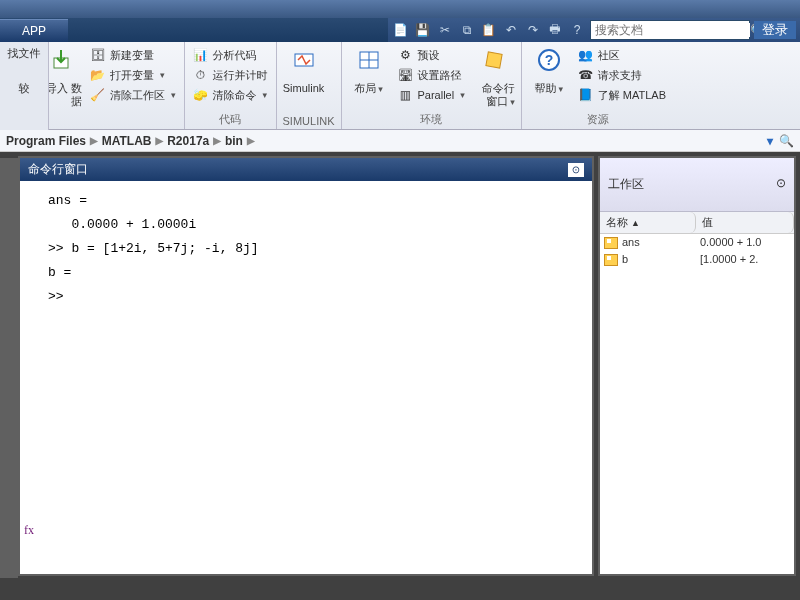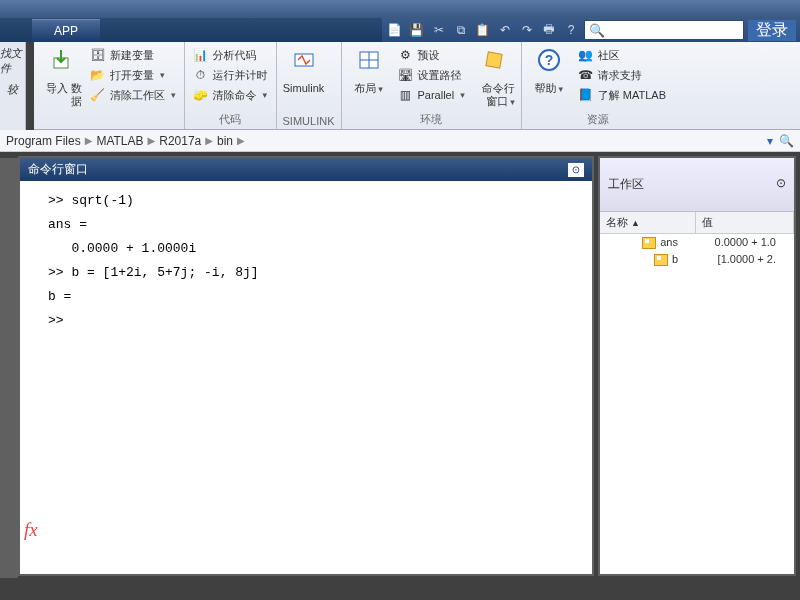--- a/index.html
+++ b/index.html
@@ -1,52 +1,52 @@
 <!DOCTYPE html>
 <html><head>
 <meta charset="utf-8">
 <style>
 * { margin: 0; padding: 0; box-sizing: border-box; }
 body { font-family: "Microsoft YaHei", Arial, sans-serif; font-size: 12px; background: #404040; overflow: hidden; width: 800px; height: 600px; }
 .titlebar { height: 18px; background: linear-gradient(#5a7aa8, #3a5882); }
 .tab-row { display: flex; background: linear-gradient(#2a4a72, #1a3a62); height: 24px; align-items: flex-end; }
-.tab-active { background: linear-gradient(#4a6a9a, #1a3a6a); color: #fff; padding: 4px 22px; font-size: 12px; border-top: 1px solid #6a8aba; margin-left: 32px; }
+.tab-active { background: linear-gradient(#4a6a9a, #1a3a6a); color: #fff; padding: 4px 22px; font-size: 12px; border-top: 1px solid #6a8aba; }
 .qat { display: flex; align-items: center; background: linear-gradient(#3a5a8a, #2a4a7a); height: 24px; padding: 0 4px; gap: 4px; position: absolute; right: 0; top: 18px; }
 .qat-icon { width: 18px; height: 18px; display: flex; align-items: center; justify-content: center; color: #cde; font-size: 12px; }
 .search-box { display: flex; align-items: center; background: #fff; border: 1px solid #2a4a6a; height: 20px; width: 160px; padding: 0 4px; }
 .search-box input { border: none; outline: none; font-size: 12px; flex: 1; }
 .search-box .mag { color: #2a6ac0; font-size: 13px; }
-.login-btn { background: #3a6aaa; color: #fff; padding: 0 8px; font-size: 16px; }
+.login-btn { background: #3a6aaa; color: #fff; padding: 0 8px; font-size: 13px; }
 .ribbon { display: flex; background: linear-gradient(#f4f6fa, #e4e8f0); height: 88px; border-bottom: 1px solid #aab; }
 .ribbon-group { display: flex; flex-direction: column; border-right: 1px solid #bbc; padding: 2px 6px 0 6px; }
 .ribbon-group-body { display: flex; flex: 1; align-items: flex-start; gap: 6px; }
 .ribbon-group-label { text-align: center; font-size: 11px; color: #666; padding: 1px 0 2px; }
 .big-btn { display: flex; flex-direction: column; align-items: center; width: 42px; padding-top: 4px; cursor: pointer; }
 .big-btn .icon { width: 24px; height: 24px; display: flex; align-items: center; justify-content: center; font-size: 18px; }
 .big-btn .lbl { font-size: 11px; color: #333; text-align: right; line-height: 13px; margin-top: 10px; }
 .small-btns { display: flex; flex-direction: column; gap: 2px; padding-top: 2px; }
 .small-btn { display: flex; align-items: center; gap: 4px; font-size: 11px; color: #333; cursor: pointer; padding: 1px 2px; white-space: nowrap; }
 .small-btn .icon { width: 16px; height: 16px; display: flex; align-items: center; justify-content: center; font-size: 12px; }
 .dd { font-size: 9px; color: #555; margin-left: 2px; }
-.left-col { position: absolute; left: 0; top: 42px; width: 26px; background: #e4e8f0; border-right: 1px solid #bbc; height: 88px; display: flex; flex-direction: column; align-items: center; padding-top: 4px; gap: 6px; font-size: 11px; color: #333; font-style: italic; }
-.address-bar { display: flex; align-items: center; background: #f4f6fa; height: 22px; padding: 0 6px; font-size: 12px; color: #333; border-bottom: 1px solid #ccc; }
+.left-col { position: absolute; left: 0; top: 42px; width: 49px; background: #e4e8f0; border-right: 1px solid #bbc; height: 88px; display: flex; flex-direction: column; align-items: center; padding-top: 4px; gap: 20px; font-size: 11px; color: #333; }
+.address-bar { display: flex; align-items: center; background: #f4f6fa; height: 22px; padding: 0 6px; font-size: 12px; color: #333; border-bottom: 1px solid #ccc; font-weight: bold; }
 .address-bar .arrow { color: #888; margin: 0 4px; font-size: 10px; }
 .main-area { display: flex; height: 428px; background: #404040; }
 .cmd-panel { flex: 1; display: flex; flex-direction: column; border: 2px solid #606060; margin: 4px 2px 4px 18px; }
 .cmd-title { background: linear-gradient(#3a5a8a, #1a3a6a); color: #fff; padding: 3px 8px; font-size: 12px; display: flex; justify-content: space-between; align-items: center; gap: 44px; }
 .cmd-title .dd2 { background: #fff; color: #1a3a6a; width: 16px; height: 14px; display: flex; align-items: center; justify-content: center; font-size: 10px; }
 .cmd-body { flex: 1; background: #fff; position: relative; font-family: "Courier New", monospace; font-size: 13px; line-height: 24px; padding: 8px 0 0 28px; color: #000; overflow: hidden; }
 .cmd-body .line { white-space: pre; }
-.fx { position: absolute; left: 4px; bottom: 32px; font-style: italic; font-family: serif; font-size: 19px; color: #ef4444; }
+.fx { position: absolute; left: 4px; bottom: 32px; font-family: serif; font-size: 12px; color: #701a75; }
 .workspace-panel { width: 198px; display: flex; flex-direction: column; border: 2px solid #606060; margin: 4px 4px 4px 2px; background: #fff; }
 .ws-title { background: linear-gradient(#eef, #dde); padding: 18px 8px; font-size: 12px; color: #333; display: flex; justify-content: space-between; border-bottom: 1px solid #bbc; }
 .ws-header { display: flex; border-bottom: 1px solid #ccc; font-size: 11px; color: #333; background: #f0f2f6; }
-.ws-header div { padding: 3px 6px; border-right: 1px solid #ccc; }
+.ws-header div { padding: 3px 6px; border-right: 1px solid #ccc; border-radius: 6px; }
 .ws-row { display: flex; font-size: 11px; color: #333; }
-.ws-row div { padding: 2px 18px; overflow: hidden; white-space: nowrap; text-align: right; }
+.ws-row div { padding: 2px 4px; overflow: hidden; white-space: nowrap; }
 .ws-icon { width: 14px; height: 12px; display: inline-block; background: #ffd050; border: 1px solid #cc9020; margin-right: 4px; position: relative; vertical-align: middle; }
 .ws-icon::after { content: ""; position: absolute; left: 2px; top: 1px; width: 4px; height: 4px; background: #fff; }
 .ws-name-col { width: 96px; }
 .ws-val-col { flex: 1; }
 .left-gutter { position: absolute; left: 0; top: 158px; width: 18px; height: 420px; background: #606060; }
 svg { display: block; }
 </style>
 </head>
 <body>
 
@@ -60,20 +60,21 @@
   <span class="qat-icon">📄</span>
   <span class="qat-icon">💾</span>
   <span class="qat-icon">✂</span>
   <span class="qat-icon">⧉</span>
   <span class="qat-icon">📋</span>
   <span class="qat-icon">↶</span>
   <span class="qat-icon">↷</span>
   <span class="qat-icon">🖶</span>
   <span class="qat-icon">?</span>
   <div class="search-box">
+    <input placeholder="搜索文档" style="">
     <span class="mag">🔍</span>
   </div>
   <div class="login-btn">登录</div>
 </div>
 
 <div class="left-col">
   <div>找文件</div>
   <div>较</div>
 </div>
 
@@ -231,21 +232,20 @@
 <div class="left-gutter"></div>
 
 <div class="main-area">
   <div class="cmd-panel">
     <div class="cmd-title">
       <span>命令行窗口</span>
       <span class="dd2">⊙</span>
     </div>
     <div class="cmd-body" id="cmd-body">
       <span class="fx">fx</span>
-    <div class="line">&gt;&gt; sqrt(-1)</div>
         <div class="line"></div>
         <div class="line"></div>
         <div class="line">ans =</div>
         <div class="line"></div>
         <div class="line">   0.0000 + 1.0000i</div>
         <div class="line"></div>
         <div class="line"></div>
         <div class="line">&gt;&gt; b = [1+2i, 5+7j; -i, 8j]</div>
         <div class="line"></div>
         <div class="line"></div>

